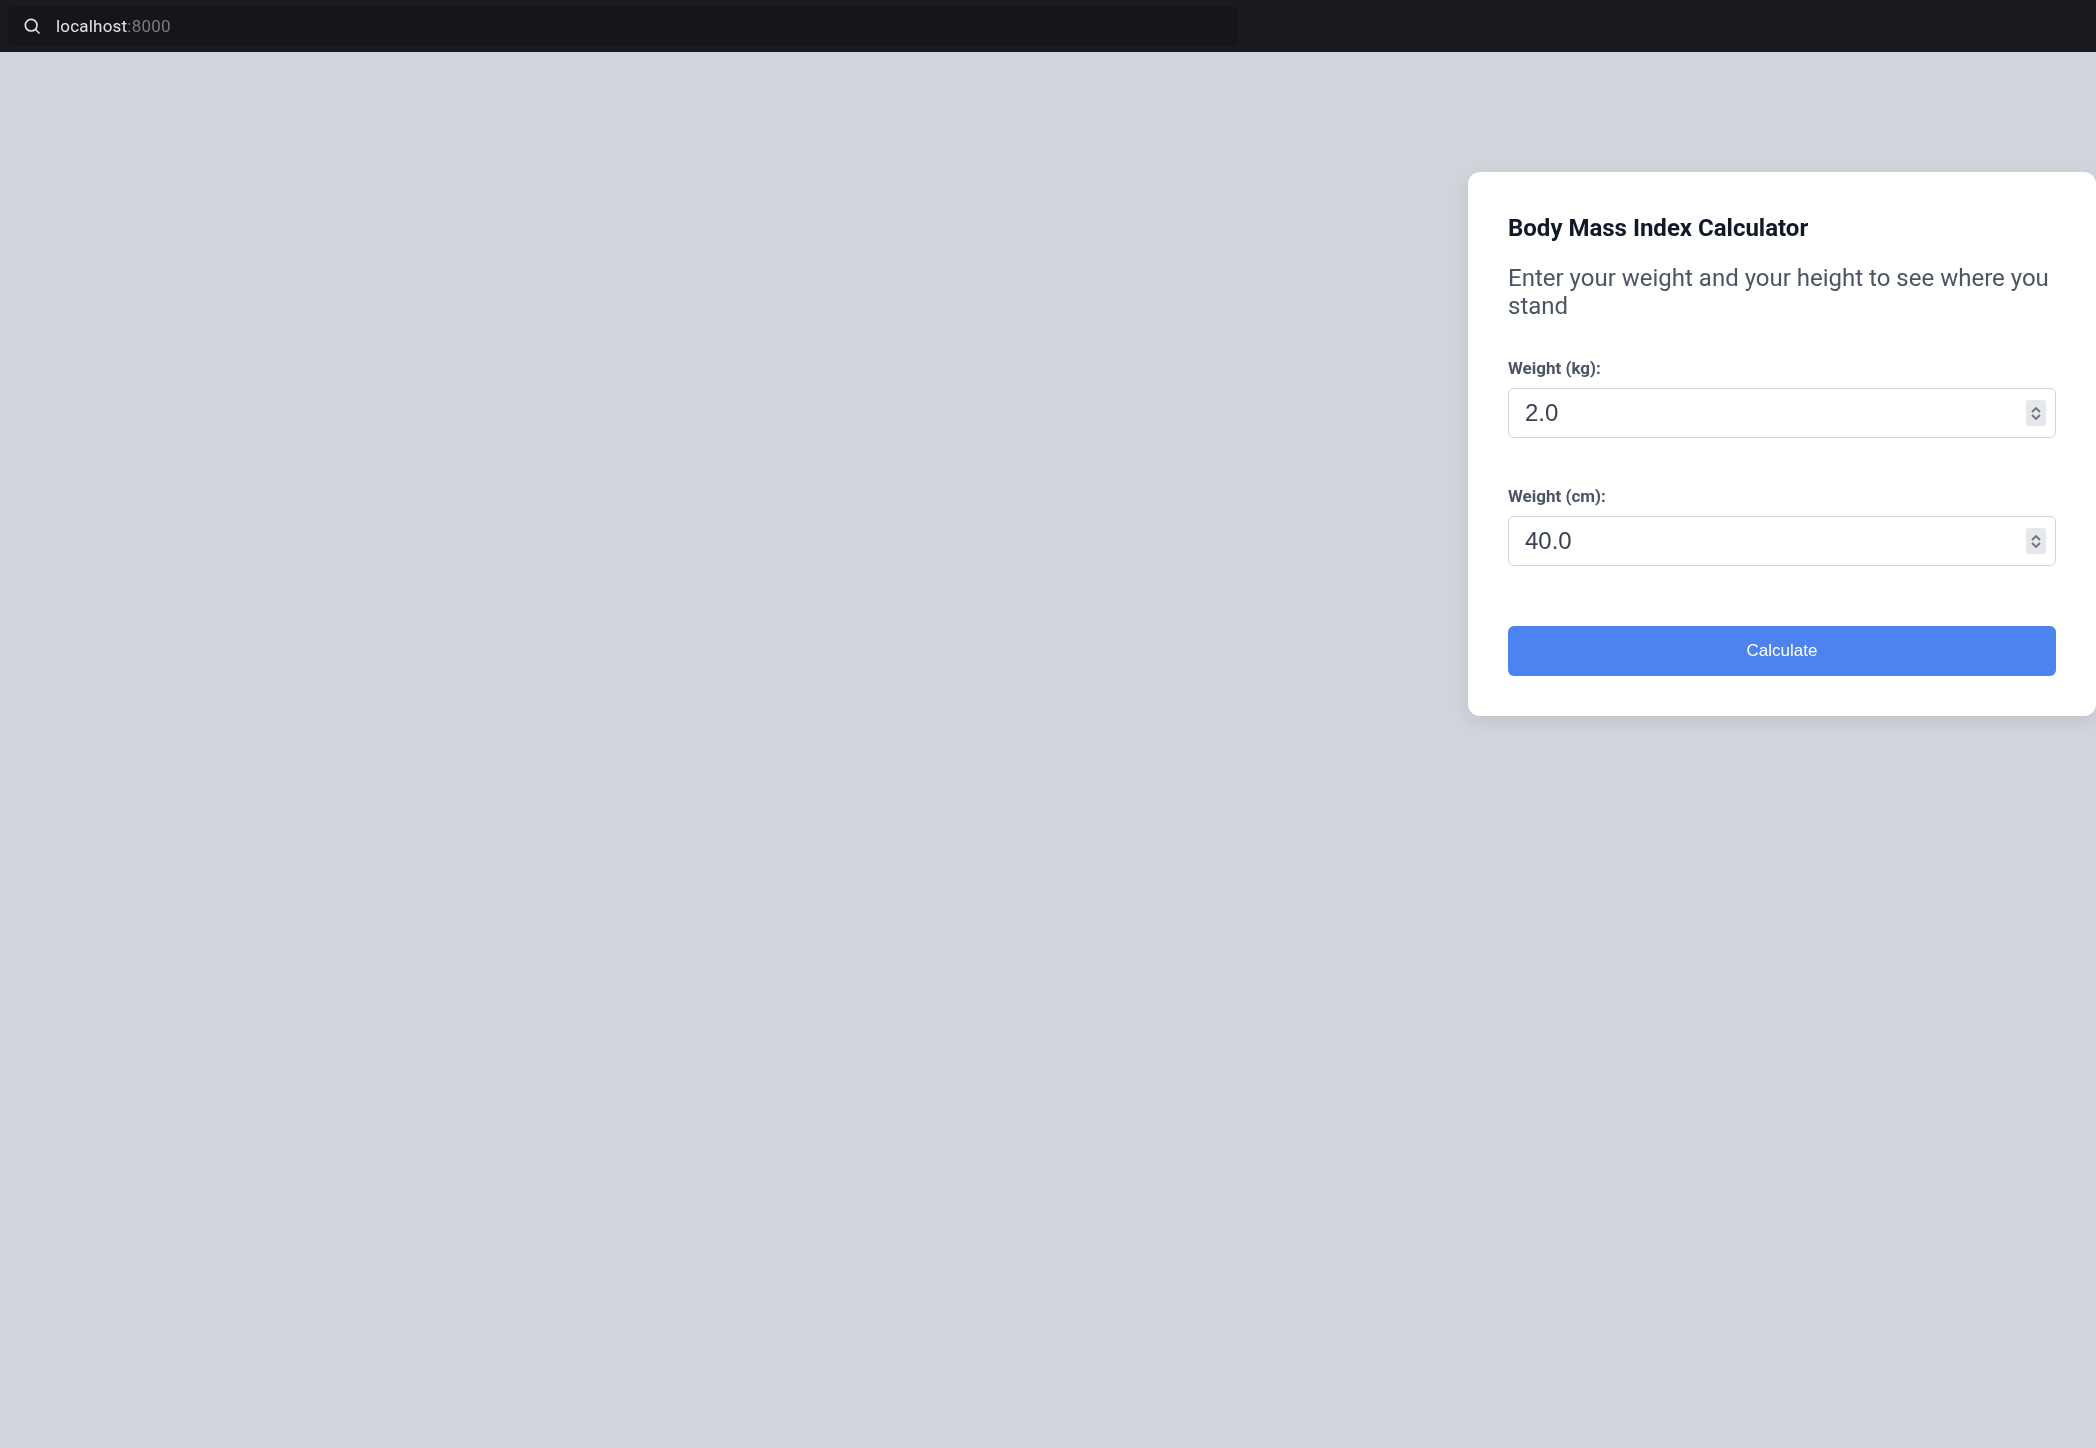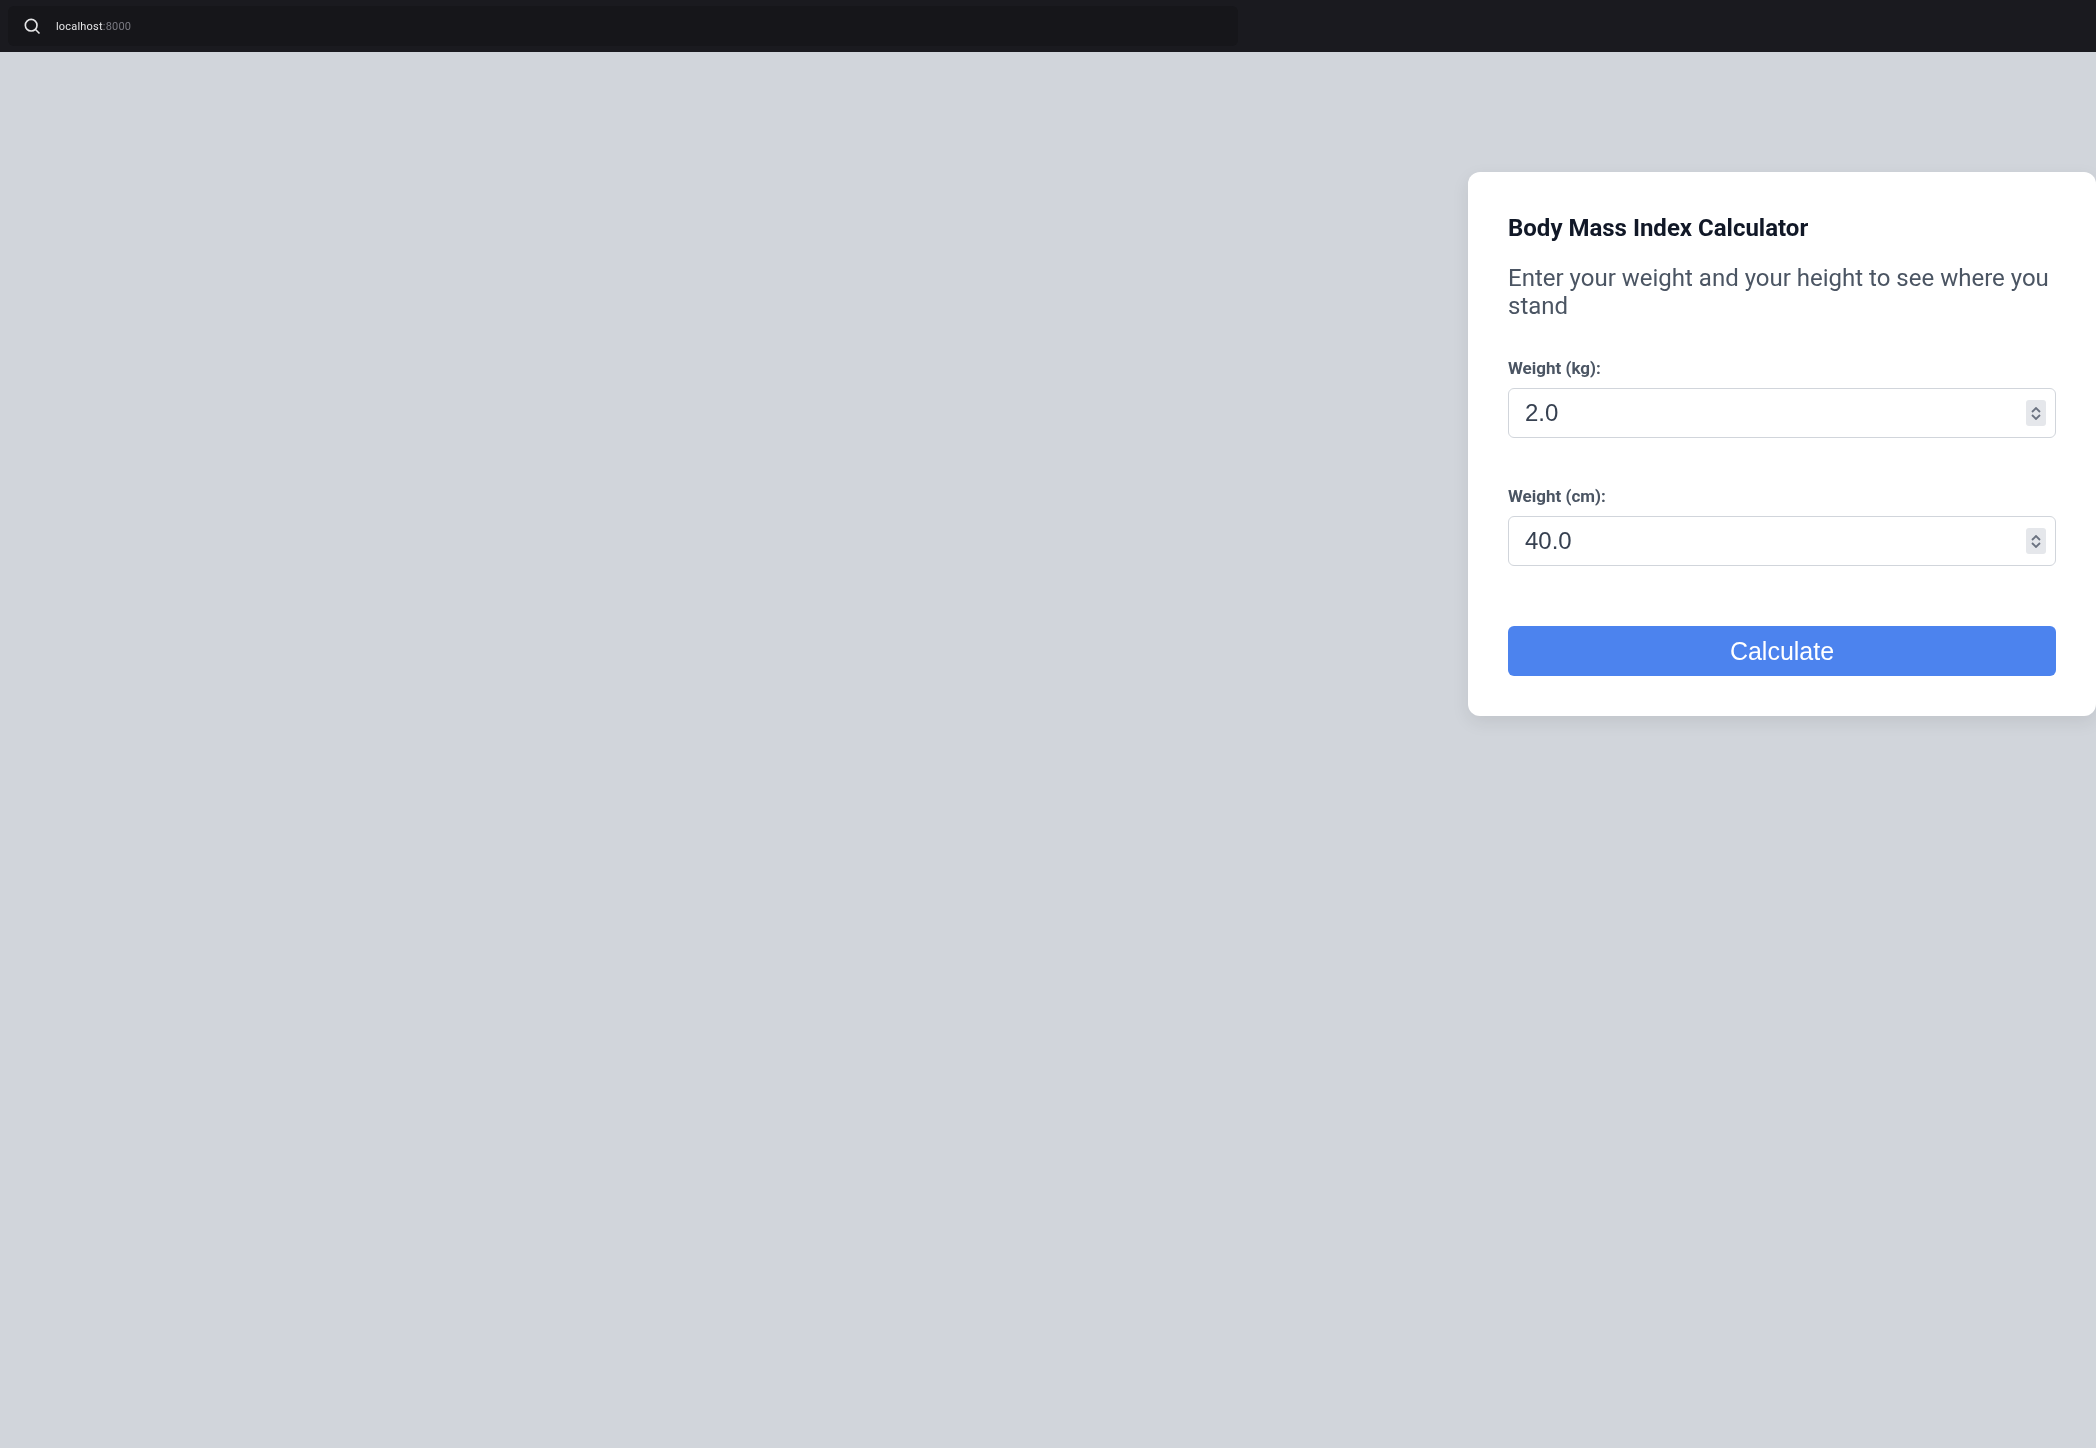--- a/index.html
+++ b/index.html
@@ -40,21 +40,21 @@
 
     .search-icon-wrap svg {
       width: 20px;
       height: 20px;
       stroke: #e5e5e7;
       fill: none;
       stroke-width: 2;
     }
 
     .url {
-      font-size: 11px;
+      font-size: 17px;
       letter-spacing: 0.2px;
       text-align: right;
     }
 
     .url-host {
       color: #e5e5e7;
     }
 
     .url-port {
       color: #7a7a82;
@@ -140,21 +140,21 @@
       stroke-width: 1.8;
     }
 
     .calculate-btn {
       width: 100%;
       height: 50px;
       background: #4c83ee;
       color: #ffffff;
       border: none;
       border-radius: 6px;
-      font-size: 25px;
+      font-size: 17px;
       font-weight: 500;
       cursor: pointer;
       margin-top: 12px;
     }
   </style>
 </head>
 <body>
 
 <div class="browser-chrome">
   <div class="address-bar">

